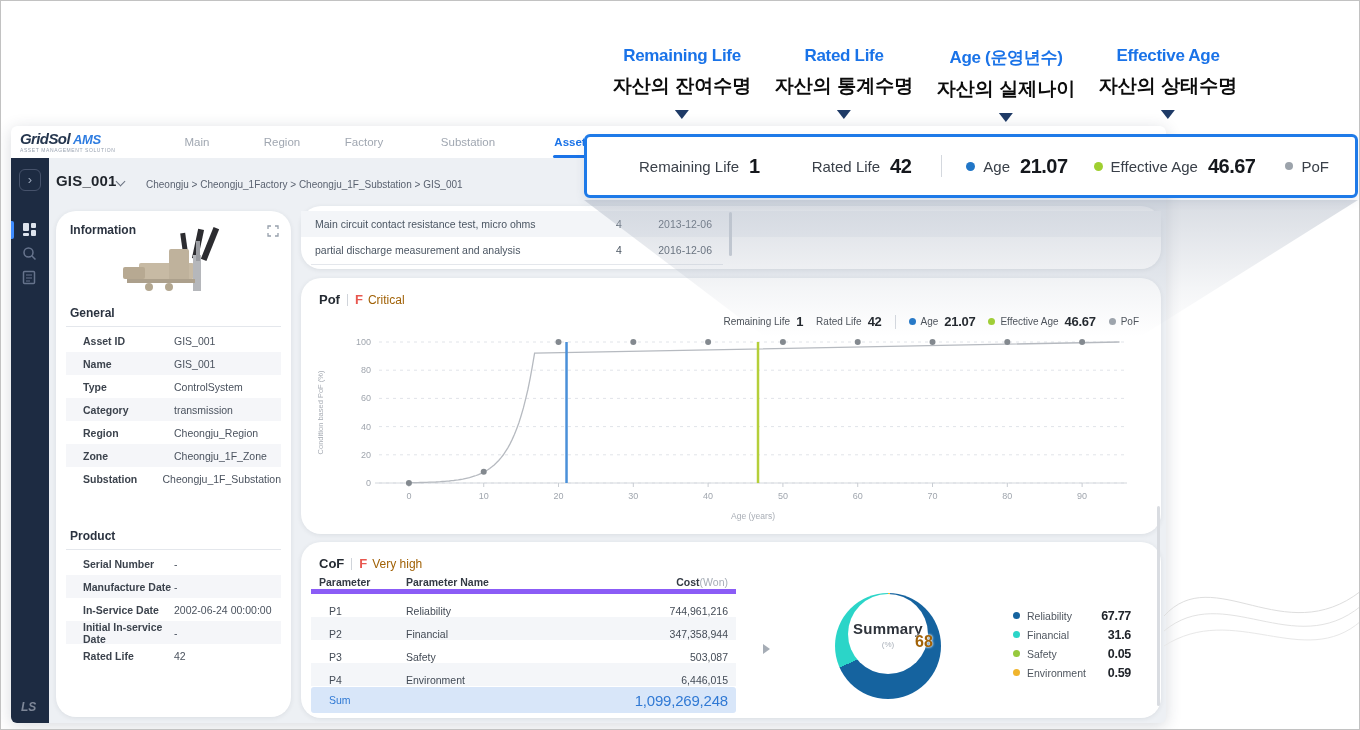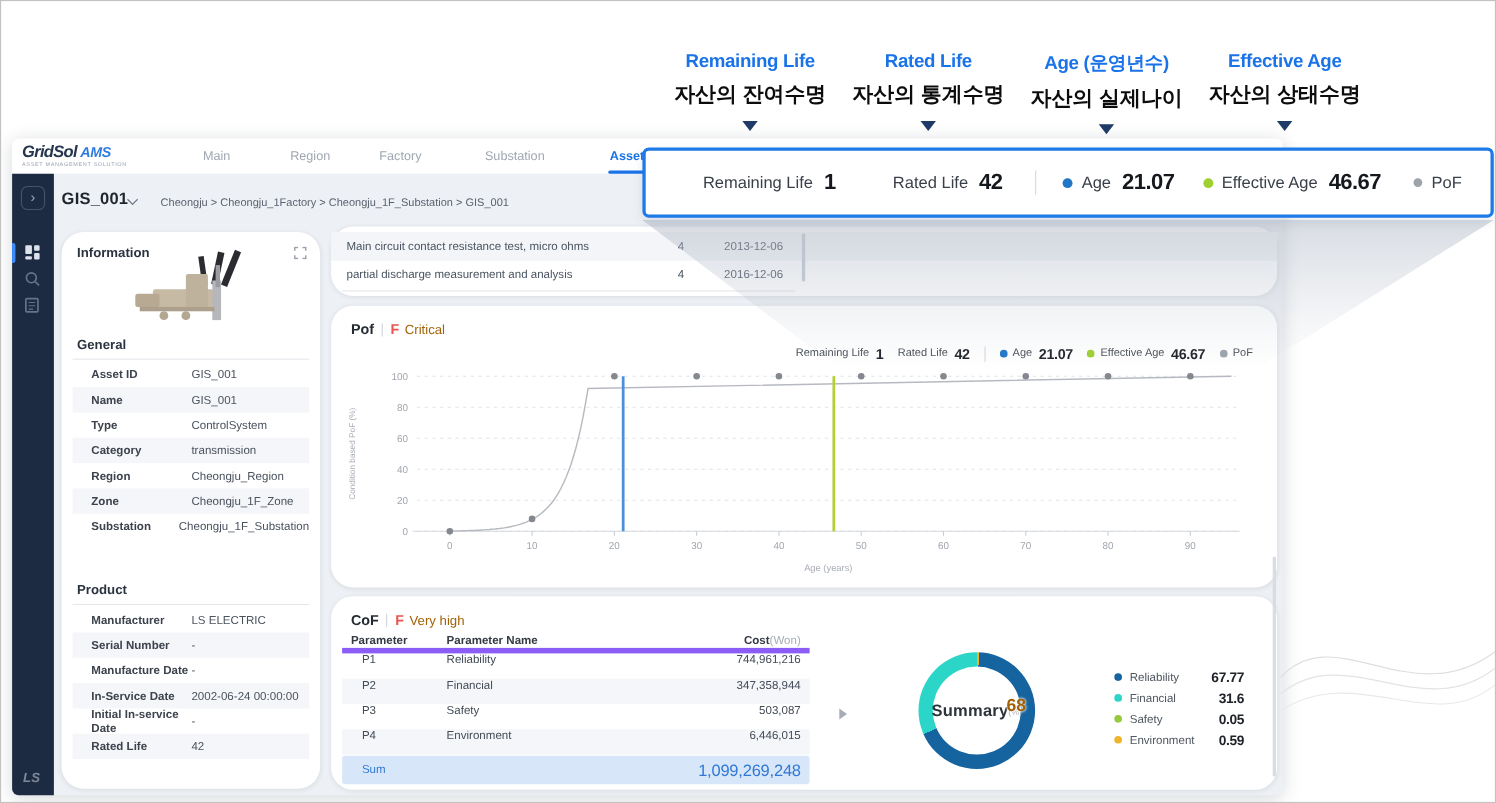--- a/index.html
+++ b/index.html
@@ -92,34 +92,34 @@
 
   
   .cof-card{left:290px;top:416px;width:860px;height:176px}
   .cof-table{position:absolute;left:10px;top:32px;width:425px}
   .cof-head{display:flex;height:20px;align-items:center;border-bottom:5px solid #8b5cf6;font-size:10.5px}
   .ch-param{width:95px;padding-left:8px;font-weight:bold;color:#333a44}
   .ch-name{width:200px;font-weight:bold;color:#333a44}
   .ch-cost{flex:1;text-align:right;padding-right:8px;color:#333a44}
   .ch-cost b{font-weight:bold}
   .ch-unit{color:#a6adb6;font-weight:normal}
-  .cof-row{display:flex;height:23px;align-items:flex-start;font-size:10.5px;color:#434b56}
+  .cof-row{display:flex;height:23px;align-items:flex-end;font-size:10.5px;color:#434b56}
   .cof-row:nth-child(even){background:#f4f6f9}
   .cr-param{width:95px;padding-left:18px}
   .cr-name{width:200px}
   .cr-cost{flex:1;text-align:right;padding-right:8px}
   .sum-row{display:flex;height:26px;align-items:center;background:#d8e6f9;border-radius:3px;margin-top:1px}
   .sum-label{width:95px;padding-left:18px;font-size:10.5px;color:#3079d4}
   .sum-value{flex:1;text-align:right;padding-right:8px;font-size:15px;color:#3079d4;letter-spacing:-0.2px}
   .next-arrow{position:absolute;left:462px;top:102px;width:0;height:0;border-top:5px solid transparent;border-bottom:5px solid transparent;border-left:7px solid #a6adb6;cursor:pointer}
 
   
   .donut-wrap{position:absolute;left:534px;top:51px;width:106px;height:106px}
   .donut-ring{position:absolute;inset:0;border-radius:50%}
-  .donut-hole{position:absolute;left:13px;top:13px;width:80px;height:80px;border-radius:50%;background:#fff;display:flex;flex-direction:row;align-items:center;justify-content:center}
+  .donut-hole{position:absolute;left:13px;top:1px;width:80px;height:80px;border-radius:50%;background:#fff;display:flex;flex-direction:column;align-items:center;justify-content:center}
   .donut-title{font-size:15px;font-weight:bold;color:#2e333b;letter-spacing:.2px}
   .donut-unit{font-size:8px;color:#aab1ba;margin-top:3px}
   .ring-label{position:absolute;left:80px;top:40px;font-size:16px;font-weight:bold;color:#a16207;text-shadow:0 0 2px #fff,0 0 3px #fff}
   .sum-legend{position:absolute;left:712px;top:64px;width:118px}
   .sl-row{display:flex;align-items:center;height:19px}
   .sl-dot{width:7px;height:7px;border-radius:50%;margin-right:7px}
   .sl-name{font-size:10.5px;color:#4f565f}
   .sl-val{margin-left:auto;font-size:12.5px;color:#20242a;font-weight:bold;letter-spacing:-0.3px}
 
   .app-scroll{position:absolute;left:1146px;top:380px;width:3px;height:200px;background:#d9dce1;border-radius:2px;cursor:pointer}
@@ -280,24 +280,20 @@
             <span class="val">Cheongju_1F_Zone</span>
           </div>
           <div class="info-row">
             <span class="lbl">Substation</span>
             <span class="val">Cheongju_1F_Substation</span>
           </div>
         </div>
       <span class="sec-title" style="top:318px">Product</span>
       <span class="sec-div" style="top:338px"></span>
       <div class="rows" style="top:341px" id="product-rows">
-          <div class="info-row">
-            <span class="lbl">Manufacturer</span>
-            <span class="val">LS ELECTRIC</span>
-          </div>
           <div class="info-row">
             <span class="lbl">Serial Number</span>
             <span class="val">-</span>
           </div>
           <div class="info-row">
             <span class="lbl">Manufacture Date</span>
             <span class="val">-</span>
           </div>
           <div class="info-row">
             <span class="lbl">In-Service Date</span>

